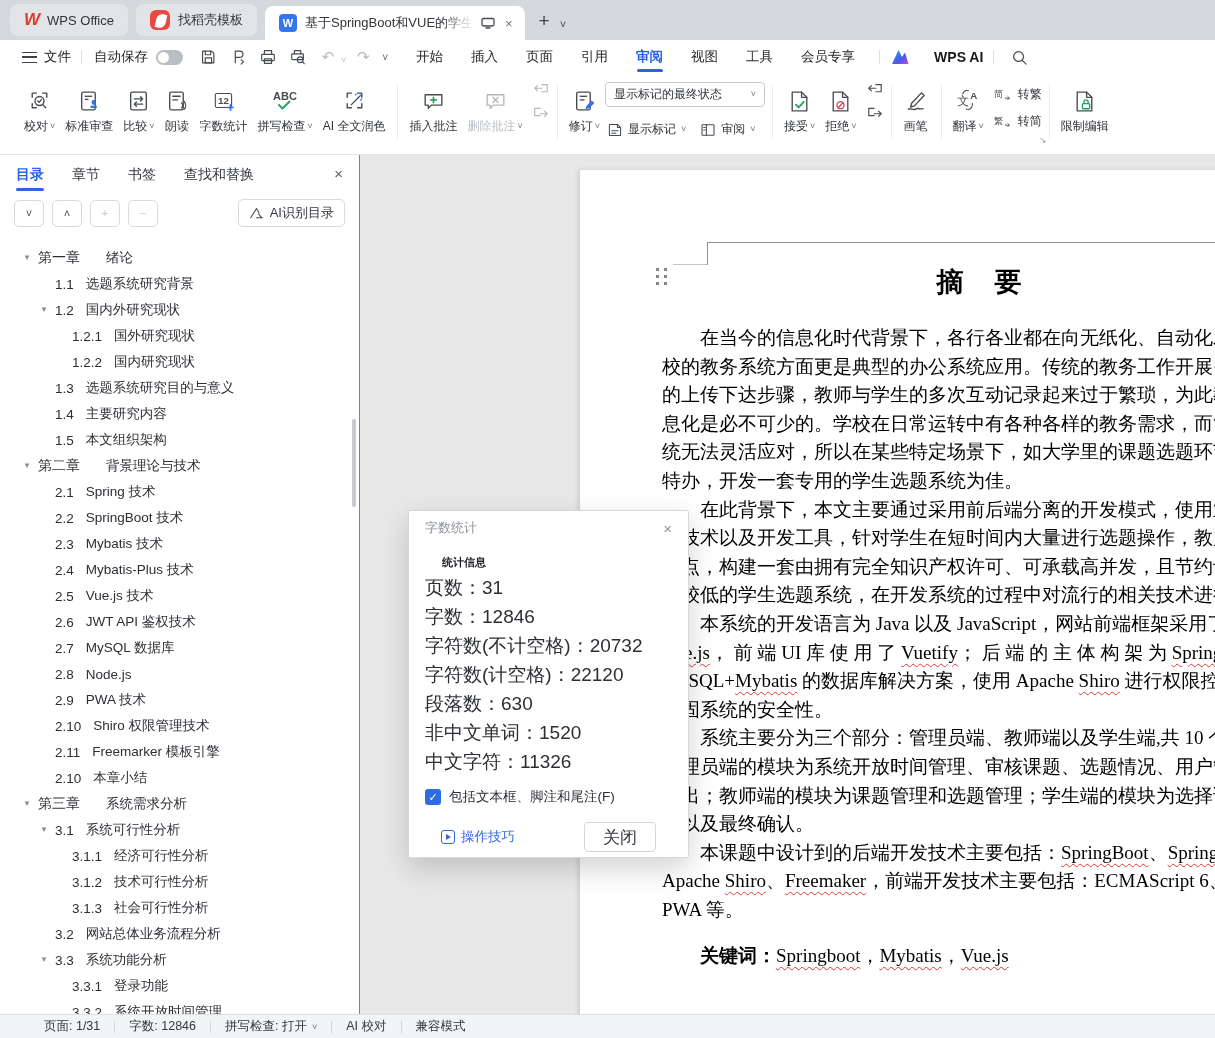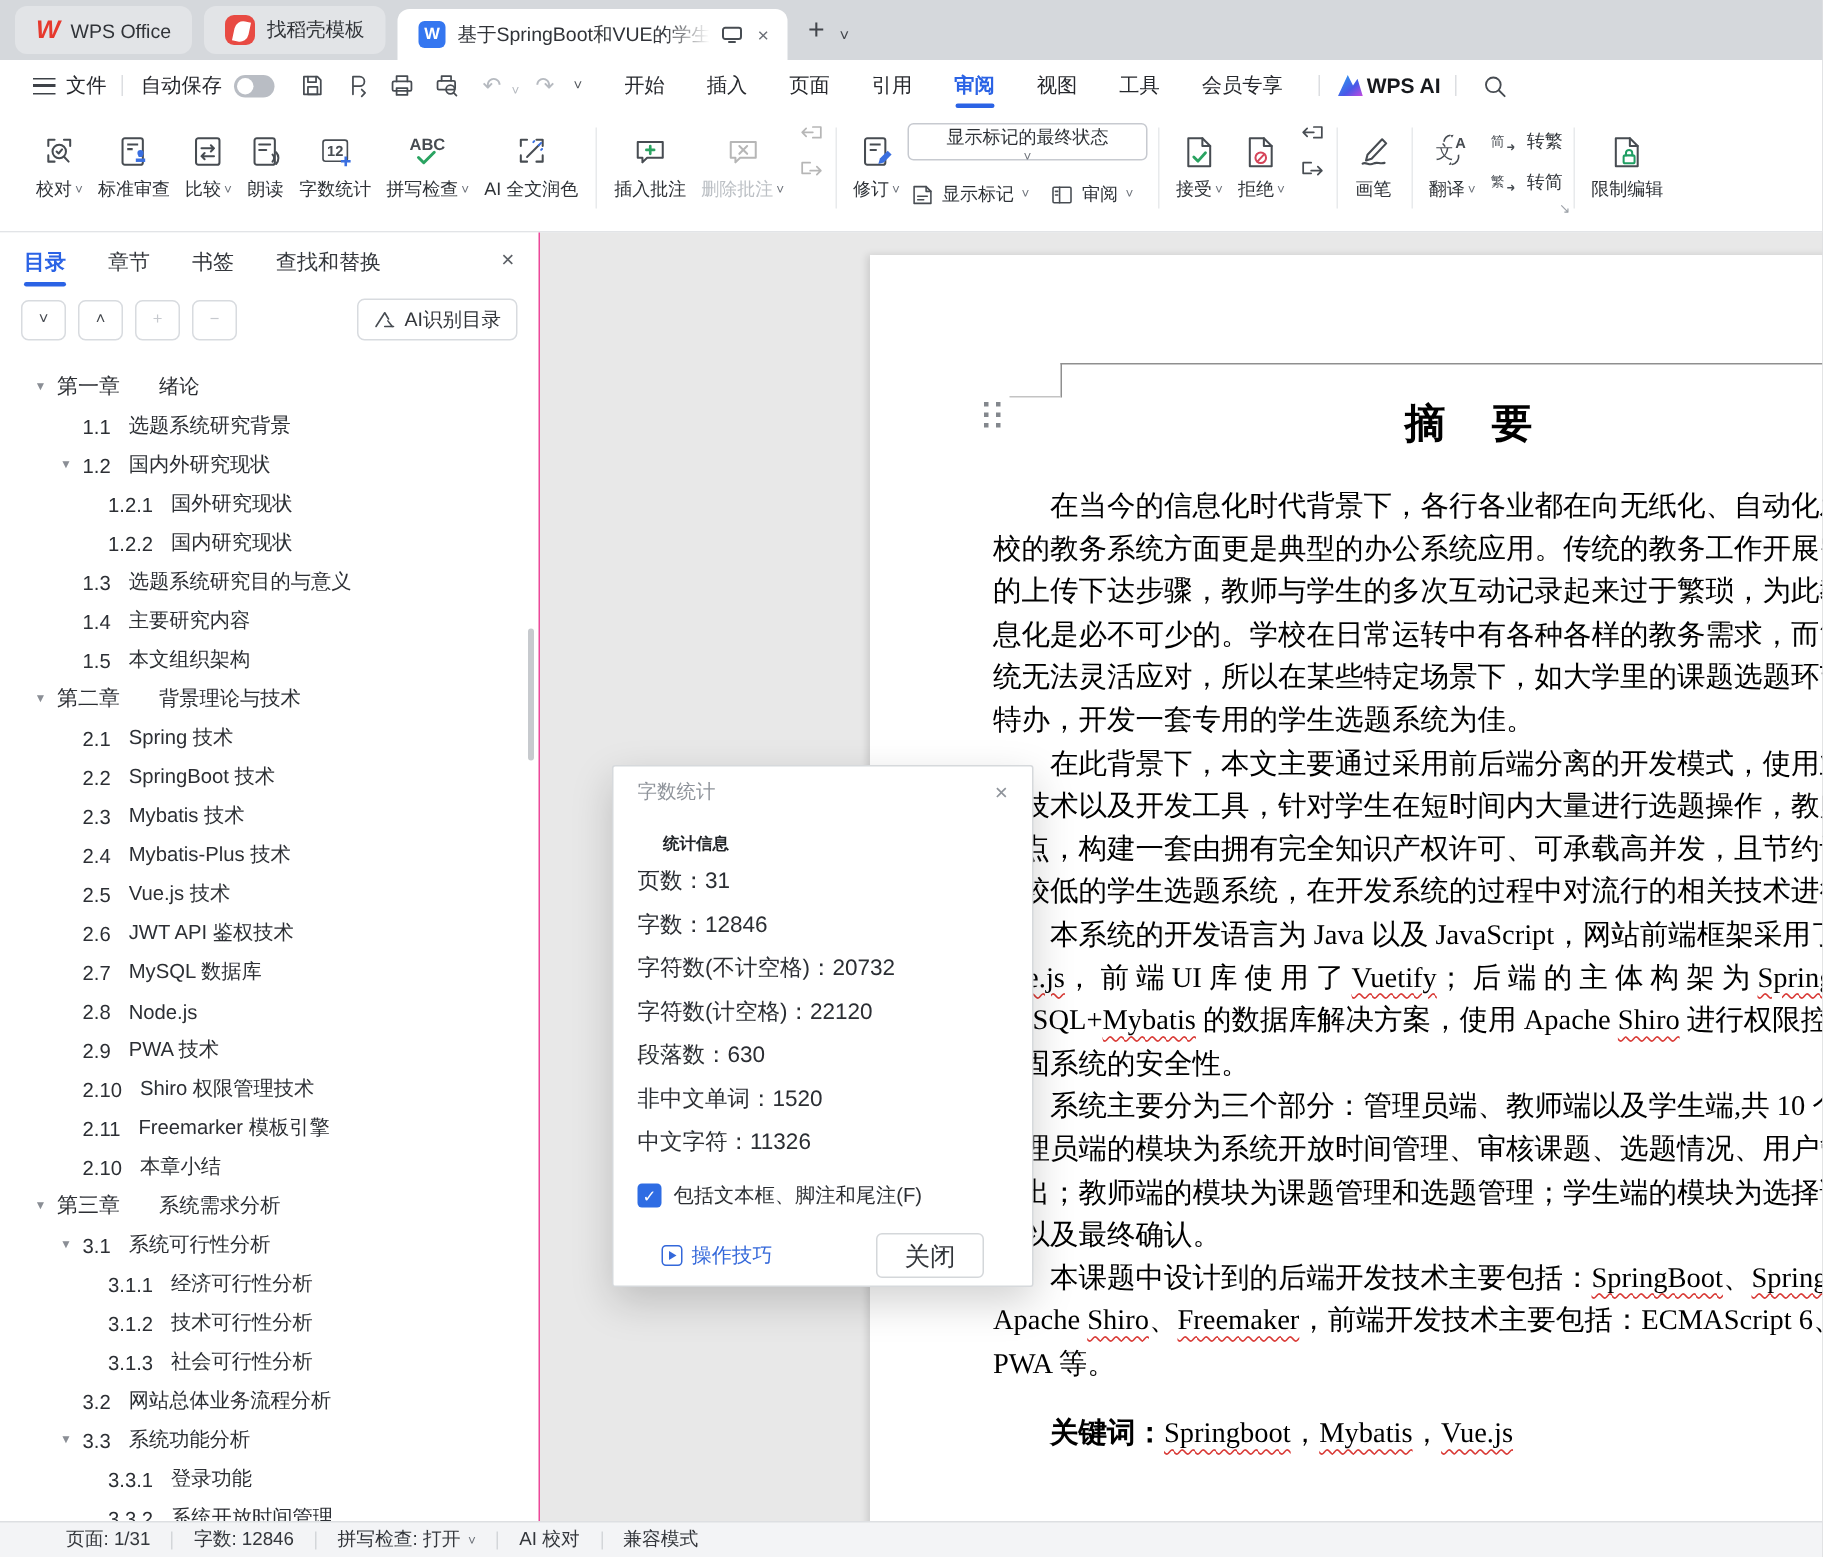--- a/index.html
+++ b/index.html
@@ -32,36 +32,36 @@
   .toggle::after { content:""; position:absolute; left:2px; top:2px; width:11px; height:11px; border-radius:50%; background:#fff; }
   .mico { width:26px; height:24px; display:flex; align-items:center; justify-content:center; margin:0 2px; border-radius:4px; }
   .mico svg { display:block; }
   .glyph-gray { color:#b6bac0; font-size:15px; }
   .small-chev { font-size:9px; color:#b6bac0; margin:6px 2px 0 -2px; }
   .dark-chev { font-size:10px; color:#54585e; margin-left:4px; }
   .mtabs { display:flex; align-items:center; margin-left:14px; }
   .mtab { padding:0 14px; height:34px; display:flex; align-items:center; position:relative; color:#26282d; }
   .mtab.active { color:#2b63e5; font-weight:bold; }
   .mtab.active::after { content:""; position:absolute; left:50%; transform:translateX(-50%); bottom:2px; width:26px; height:3px; border-radius:2px; background:#2b63e5; }
-  .wpsai { display:flex; align-items:center; gap:1px; font-size:14px; color:#17191d; font-weight:bold; }
+  .wpsai { display:flex; align-items:center; gap:24px; font-size:14px; color:#17191d; font-weight:bold; }
 
   
   .ribbon { position:absolute; top:74px; left:0; right:0; height:81px; background:#fff; border-bottom:1px solid #e2e4e7; display:flex; align-items:flex-start; padding:5px 4px 0 12px; }
   .rgroup { display:flex; align-items:flex-start; padding:1px 7px; position:relative; height:68px; }
   .rgroup + .rgroup::before { content:""; position:absolute; left:0; top:6px; height:54px; width:1px; background:#e8eaec; }
   .rbtn { display:flex; flex-direction:column; align-items:center; padding:2px 5px; border-radius:4px; }
   .ric { height:32px; display:flex; align-items:flex-end; justify-content:center; }
   .rlabel { font-size:12px; color:#2f3338; margin-top:4px; white-space:nowrap; display:flex; align-items:center; gap:2px; }
   .chev { font-size:9px; color:#6d727a; line-height:1; }
   .rbtn.disabled .rlabel, .rsm.disabled { color:#bcc0c5; }
   .rbtn.disabled svg, .rsm.disabled svg { opacity:.4; filter:grayscale(1); }
   .rcol { display:flex; flex-direction:column; justify-content:space-between; height:60px; padding:2px 0; }
   .rcol2 { display:flex; flex-direction:column; gap:6px; padding:2px 0 0 4px; }
   .rsm { display:flex; align-items:center; gap:5px; font-size:12px; color:#2f3338; white-space:nowrap; }
-  .rselect { width:160px; height:25px; border:1px solid #c7cad0; border-radius:4px; display:flex; align-items:center; justify-content:space-between; padding:0 8px; font-size:12px; color:#2f3338; background:#fff;flex-direction:column; }
+  .rselect { width:160px; height:25px; border:1px solid #c7cad0; border-radius:4px; display:flex; align-items:center; justify-content:space-between; padding:0 8px; font-size:12px; color:#2f3338; background:#fff; }
   .corner-exp { position:absolute; right:2px; bottom:2px; font-size:9px; color:#9ba0a7; }
 
   
   .sidebar { position:absolute; top:155px; left:0; width:360px; bottom:24px; background:#fff; border-right:1px solid #ec4899; overflow:hidden; }
   .stabs { display:flex; align-items:center; height:40px; padding:0 16px; font-size:14px; gap:28px; position:relative; }
   .stab { color:#34373c; position:relative; height:40px; display:flex; align-items:center; }
   .stab.active { color:#2b63e5; font-weight:bold; }
   .stab.active::after { content:""; position:absolute; left:0; bottom:4px; width:28px; height:3px; border-radius:2px; background:#2b63e5; }
   .sclose { position:absolute; right:16px; top:10px; color:#5d6167; font-size:15px; }
   .stools { display:flex; align-items:center; gap:8px; padding:4px 14px 0; }
@@ -93,21 +93,21 @@
   .paragraph.spaced { margin-top:18px; }
   .sp { text-decoration-line:underline; text-decoration-style:wavy; text-decoration-color:#d93a36; text-decoration-thickness:1px; text-underline-offset:4px; }
   .bold { font-weight:bold;margin-top:44px; }
 
   
   .dialog { position:absolute; left:408px; top:510px; width:281px; height:348px; background:#fff; border:1px solid #d6d9dc; border-radius:2px; box-shadow:0 10px 28px rgba(0,0,0,.18); z-index:50; }
   .dlg-head { height:34px; display:flex; align-items:center; justify-content:space-between; padding:0 16px; font-size:13px; color:#8f949b; }
   .dlg-x { color:#8f949b; font-size:15px; }
   .dlg-body { padding:6px 16px 0; }
   .dlg-sec { font-size:11px; font-weight:bold; color:#1f2226; margin:4px 17px 3px; }
-  .dlg-row { font-size:15px; color:#2b2e33; height:29px; display:flex; align-items:center; }
+  .dlg-row { font-size:19px; color:#2b2e33; height:29px; display:flex; align-items:center; }
   .dlg-check { display:flex; align-items:center; gap:8px; margin-top:12px; font-size:13.5px; color:#2b2e33; }
   .checkbox { width:16px; height:16px; background:#2e6ce3; border-radius:3px; color:#fff; font-size:11px; display:flex; align-items:center; justify-content:center; }
   .dlg-foot { display:flex; align-items:center; justify-content:space-between; padding:16px 16px 0; }
   .tips { color:#3468da; font-size:13.5px; display:flex; gap:6px; align-items:center; }
   .tips-ic { width:14px; height:14px; border:1.4px solid #3468da; border-radius:3px; display:flex; align-items:center; justify-content:center; }
   .tips-ic i { width:0; height:0; border-left:5px solid #3468da; border-top:3.5px solid transparent; border-bottom:3.5px solid transparent; display:block; margin-left:1px; }
   .close-btn { width:72px; height:30px; border:1px solid #d4d7da; border-radius:4px; background:#fff; font-size:17px; color:#33363b; display:flex; align-items:center; justify-content:center; }
 
   
   .statusbar { position:absolute; left:0; right:0; bottom:0; height:24px; background:#f3f4f6; border-top:1px solid #dddfe2; display:flex; align-items:center; padding-left:30px; font-size:12.5px; color:#33363b; }

